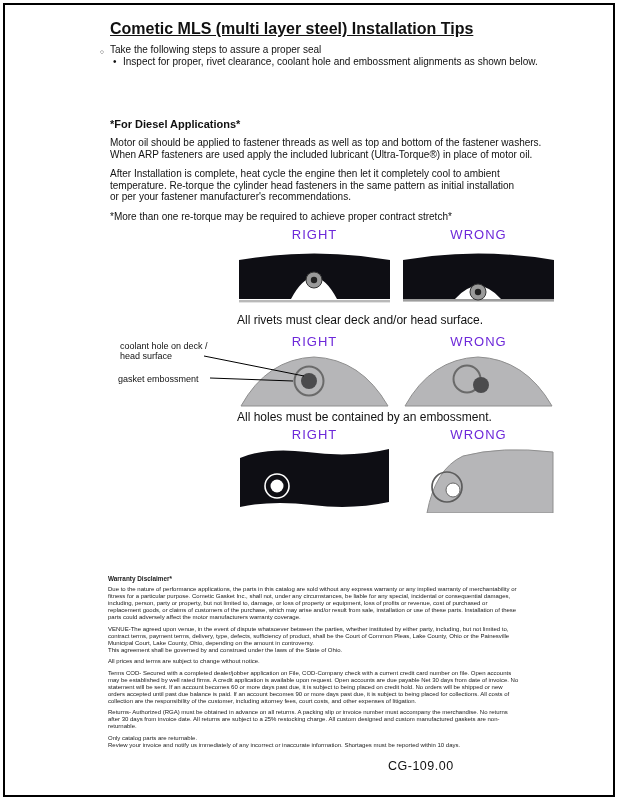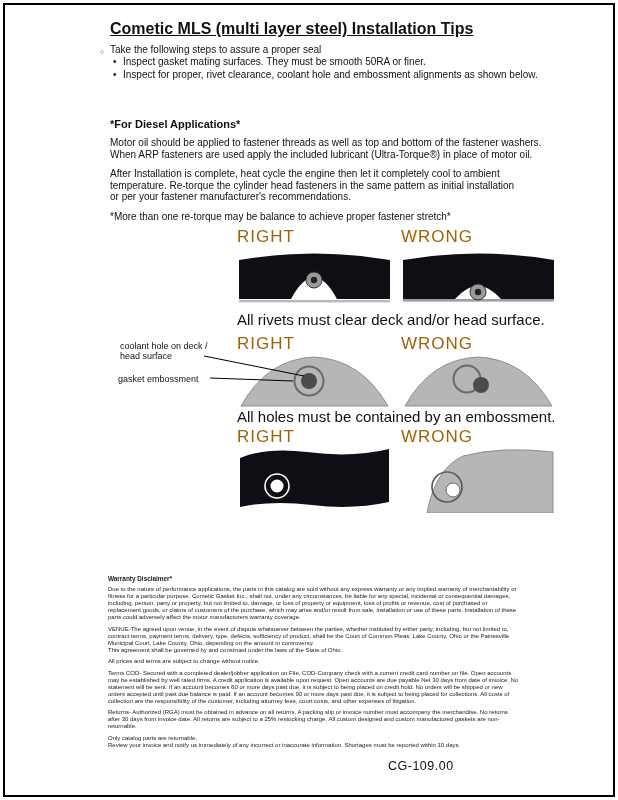--- a/index.html
+++ b/index.html
@@ -16,24 +16,24 @@
   .li2 { position:relative; padding-left:23px; }
   .li2::before { content:"•"; position:absolute; left:13px; top:0; }
 
   .diesel { position:absolute; left:110px; top:118px; width:434px; }
   .diesel h2 { font-size:11px; font-weight:bold; margin-bottom:7px; }
   .diesel p { font-size:10px; line-height:11.5px; margin-bottom:8px; white-space:pre-line; }
 
   .drow { position:absolute; left:237px; width:319px; }
   .drow-1 { top:227px; } .drow-2 { top:334px; } .drow-3 { top:427px; }
   .dlabels { display:flex; justify-content:space-between; height:14px; }
-  .dlabel { width:155px; font-size:17px; letter-spacing:1px; color:#a16207; }
+  .dlabel { width:155px; text-align:center; font-size:13px; letter-spacing:1px; color:#6d28d9; }
   .dpanels { display:flex; justify-content:space-between; margin-top:2px; }
   .panel { display:block; background:#fff; }
-  .dcaption { margin-top:3px; font-size:15px; line-height:12px; white-space:pre-line; }
+  .dcaption { margin-top:3px; font-size:12px; line-height:12px; white-space:pre-line; }
 
   .callout { position:absolute; font-size:9px; line-height:10px; color:#111; }
   .co-coolant { left:120px; top:341px; width:92px; }
   .co-emboss { left:118px; top:374px; width:110px; }
   .colines { position:absolute; left:204px; top:352px; }
 
   .fine { position:absolute; left:108px; top:575px; width:412px; color:#1a1a1a; }
   .fine h3 { font-size:6.4px; font-weight:bold; margin-bottom:4px; }
   .fine p { font-size:6px; line-height:7px; margin-bottom:4.5px; white-space:pre-line; }
 
@@ -42,32 +42,31 @@
 </head>
 <body>
 
 <div class="page">
   <div class="frame"></div>
 
   <h1 class="title">Cometic MLS (multi layer steel) Installation Tips</h1>
 
   <div class="tips">
     <div class="li1"><span>Take the following steps to assure a proper seal</span></div>
-    <div class="li2"><span>Inspect gasket mating surfaces.  They must be smooth 50RA or finer.</span></div>
     <div class="li2"><span>Inspect for proper, rivet clearance, coolant hole and embossment alignments as shown below.</span></div>
   </div>
 
   <div class="diesel">
     <h2>*For Diesel Applications*</h2>
     <p>Motor oil should be applied to fastener threads as well as top and bottom of the fastener washers.
 When ARP fasteners are used apply the included lubricant (Ultra-Torque®) in place of motor oil.</p>
     <p>After Installation is complete, heat cycle the engine then let it completely cool to ambient
 temperature. Re-torque the cylinder head fasteners in the same pattern as initial installation
 or per your fastener manufacturer's recommendations.</p>
-    <p>*More than one re-torque may be balance to achieve proper fastener stretch*</p>
+    <p>*More than one re-torque may be required to achieve proper contract stretch*</p>
   </div>
 
   <div class="drow drow-1">
     <div class="dlabels">
       <div class="dlabel">RIGHT</div>
       <div class="dlabel">WRONG</div>
     </div>
     <div class="dpanels">
       <svg class="panel" width="155" height="68" viewBox="0 0 155 68">
         <rect x="2" y="57" width="151" height="2.4" fill="#b9b9b9"></rect>

